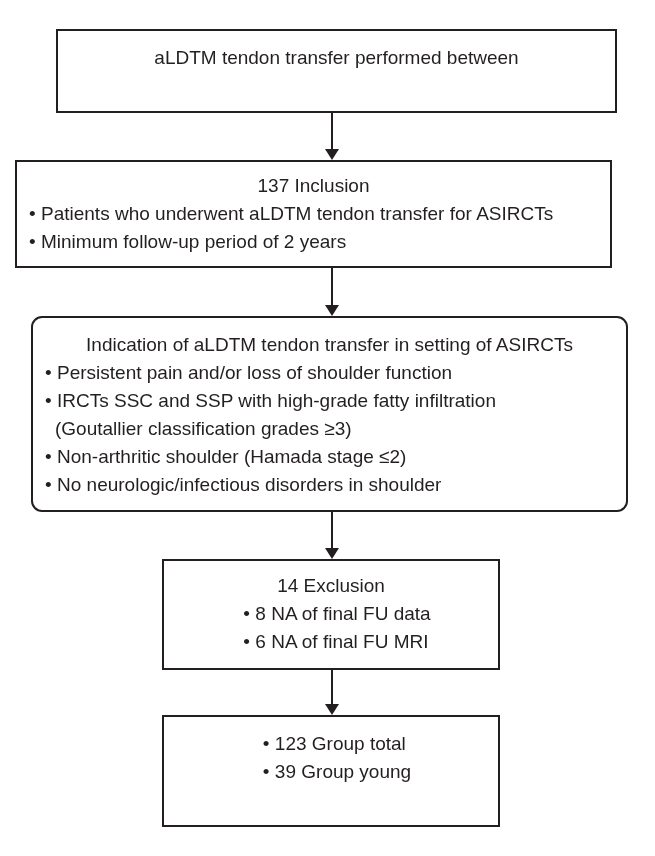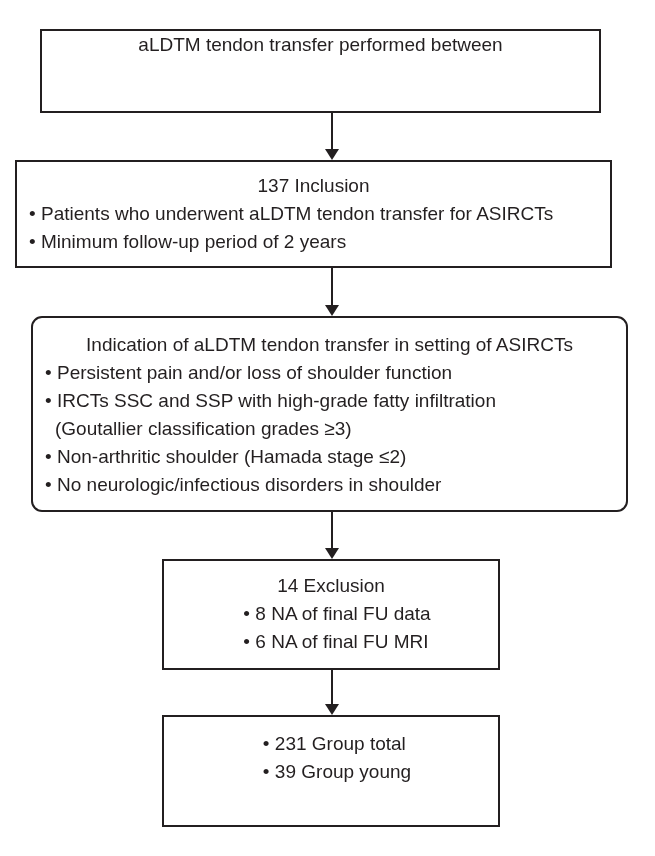--- a/index.html
+++ b/index.html
@@ -21,21 +21,21 @@
     background: #ffffff;
   }
   .center { text-align: center; }
   .hdr { text-align: center; }
   ul.bl { list-style: none; margin: 0; padding: 0; }
   .bl li { padding-left: 12px; }
   .b { display: inline-block; width: 12px; }
   .cont { padding-left: 10px; }
   .bl.centered { display: inline-block; text-align: left; vertical-align: top; }
 
-  #box1 { left: 40px;  top: 29px;  width: 561px; height: 84px;  }
+  #box1 { left: 56px;  top: 29px;  width: 561px; height: 84px;  padding-top: 13px; }
   #box2 { left: 15px;  top: 160px; width: 597px; height: 108px; padding-top: 10px; }
   #box3 { left: 31px;  top: 316px; width: 597px; height: 196px; padding-top: 13px; border-radius: 11px; }
   #box4 { left: 162px; top: 559px; width: 338px; height: 111px; padding-top: 11px; text-align: center; }
   #box5 { left: 162px; top: 715px; width: 338px; height: 112px; padding-top: 13px; text-align: center; }
 
   .arrow {
     position: absolute;
     left: 325px;
     width: 14px;
     display: flex;
@@ -107,18 +107,18 @@
     </ul>
   </div>
 
   <div class="arrow" id="arrow4">
     <div class="arrow-shaft"></div>
     <div class="arrow-head"></div>
   </div>
 
   <div class="box" id="box5">
     <ul class="bl centered">
-      <li><span class="b">•</span><span class="t">231 Group total</span></li>
+      <li><span class="b">•</span><span class="t">123 Group total</span></li>
       <li><span class="b">•</span><span class="t">39 Group young</span></li>
     </ul>
   </div>
 
 </div>
 
 </body></html>

